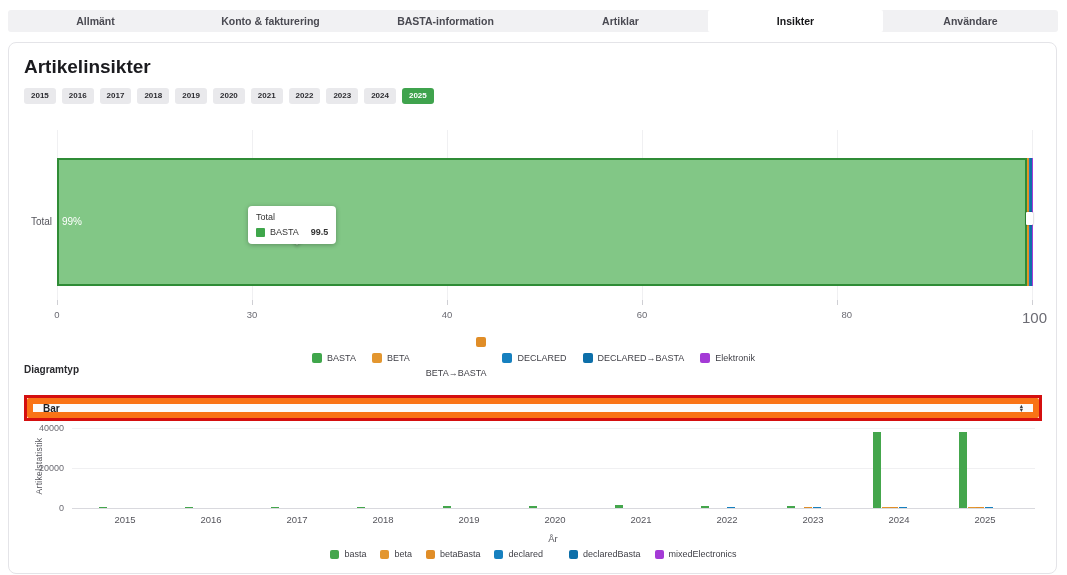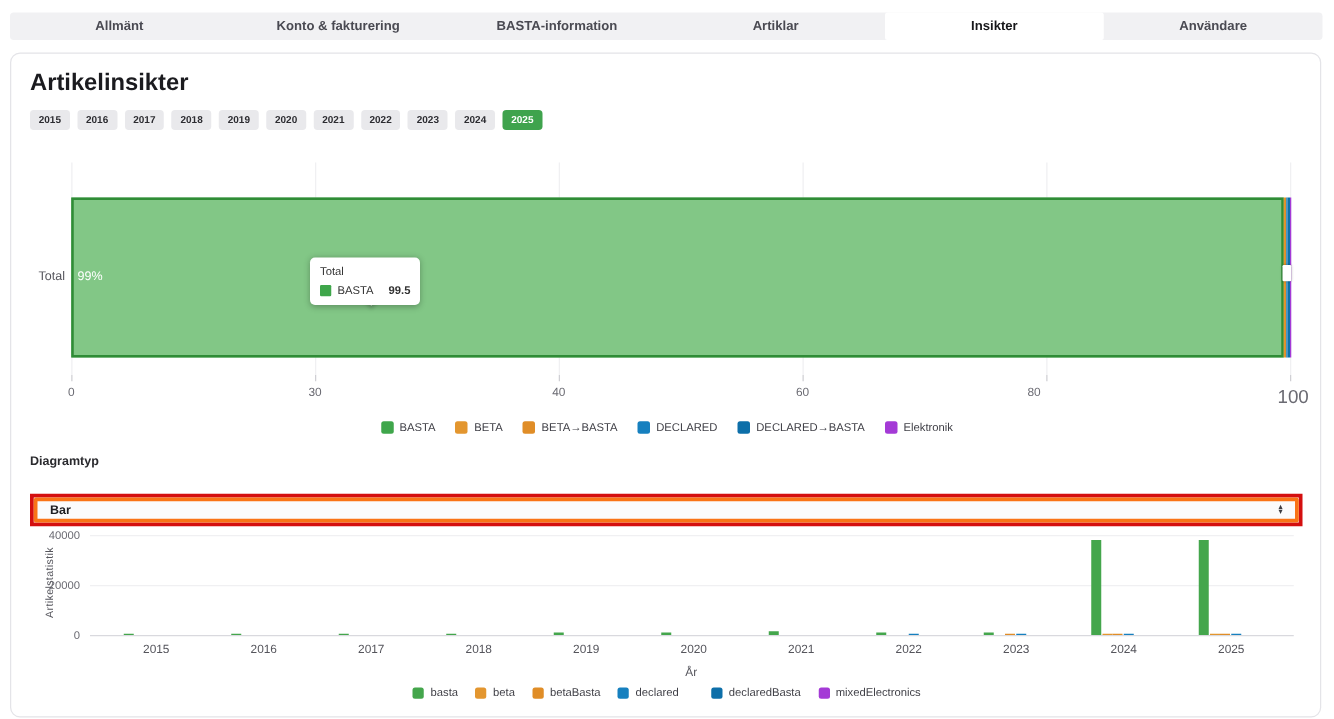--- a/index.html
+++ b/index.html
@@ -49,21 +49,21 @@
   #diagramtyp-label {
     position: absolute; left: 24px; top: 364px;
     font-size: 10px; font-weight: 700; color: #2a2a2e;
   }
   #red-box {
     position: absolute; left: 24px; top: 395px; width: 1018px; height: 26px;
     border: 3px solid #d40f0f; z-index: 4; background: transparent;
   }
   #diagram-select {
     width: 100%; height: 100%; background: #fbfbfc;
-    border: 3px solid #f97316; border-radius: 2px;
+    border: 6px solid #f97316; border-radius: 2px;
     display: flex; align-items: center; justify-content: space-between;
     padding: 0 10px; cursor: pointer;
   }
   #diagram-select .val { font-size: 10px; font-weight: 700; color: #202024; }
   .spinner { display: flex; flex-direction: column; align-items: center; }
   .spinner span { font-size: 6.5px; line-height: 4.5px; color: #3c3c42; }
 </style>
 </head>
 <body>
 
@@ -104,21 +104,21 @@
       <div style="position: absolute; left: 251.5px; top: 300px; width: 1px; height: 5px; background: rgb(207, 207, 212);"></div>
       <div style="position: absolute; left: 237px; top: 309px; width: 30px; text-align: center; font-size: 9.5px; color: rgb(107, 107, 115);">30</div>
       <div style="position: absolute; left: 446.5px; top: 130px; width: 1px; height: 170px; background: rgb(240, 240, 242);"></div>
       <div style="position: absolute; left: 446.5px; top: 300px; width: 1px; height: 5px; background: rgb(207, 207, 212);"></div>
       <div style="position: absolute; left: 432px; top: 309px; width: 30px; text-align: center; font-size: 9.5px; color: rgb(107, 107, 115);">40</div>
       <div style="position: absolute; left: 641.5px; top: 130px; width: 1px; height: 170px; background: rgb(240, 240, 242);"></div>
       <div style="position: absolute; left: 641.5px; top: 300px; width: 1px; height: 5px; background: rgb(207, 207, 212);"></div>
       <div style="position: absolute; left: 627px; top: 309px; width: 30px; text-align: center; font-size: 9.5px; color: rgb(107, 107, 115);">60</div>
       <div style="position: absolute; left: 836.5px; top: 130px; width: 1px; height: 170px; background: rgb(240, 240, 242);"></div>
       <div style="position: absolute; left: 836.5px; top: 300px; width: 1px; height: 5px; background: rgb(207, 207, 212);"></div>
-      <div style="position: absolute; left: 822px; top: 309px; width: 30px; text-align: left; font-size: 9.5px; color: rgb(107, 107, 115);">80</div>
+      <div style="position: absolute; left: 822px; top: 309px; width: 30px; text-align: right; font-size: 9.5px; color: rgb(107, 107, 115);">80</div>
       <div style="position: absolute; left: 1031.5px; top: 130px; width: 1px; height: 170px; background: rgb(240, 240, 242);"></div>
       <div style="position: absolute; left: 1031.5px; top: 300px; width: 1px; height: 5px; background: rgb(207, 207, 212);"></div>
       <div style="position: absolute; left: 1017px; top: 309px; width: 30px; text-align: right; font-size: 15px; color: rgb(107, 107, 115);">100</div>
       <div style="position: absolute; left: 0px; top: 216px; width: 52px; text-align: right; font-size: 10px; color: rgb(85, 85, 92);">Total</div>
       <div style="position: absolute; left: 57px; top: 158px; width: 970.125px; height: 128px; background: rgb(130, 199, 134); border: 2px solid rgb(47, 140, 54);"></div>
       <div style="position: absolute; left: 1027.12px; top: 158px; width: 0.4875px; height: 128px; background: rgb(227, 150, 47);"></div>
       <div style="position: absolute; left: 1027.61px; top: 158px; width: 0.975px; height: 128px; background: rgb(224, 141, 39);"></div>
       <div style="position: absolute; left: 1028.59px; top: 158px; width: 1.4625px; height: 128px; background: rgb(22, 128, 191);"></div>
       <div style="position: absolute; left: 1030.05px; top: 158px; width: 1.4625px; height: 128px; background: rgb(13, 111, 169);"></div>
       <div style="position: absolute; left: 1031.51px; top: 158px; width: 0.4875px; height: 128px; background: rgb(164, 58, 214);"></div>
@@ -126,21 +126,21 @@
       <div style="position: absolute; left: 1026px; top: 212px; width: 7px; height: 13px; background: rgb(255, 255, 255); border-radius: 1px; box-shadow: rgba(0, 0, 0, 0.4) 0px 0px 2px;"></div>
       <div style="position: absolute; left: 0px; top: 337px; width: 1067px; display: flex; justify-content: center; gap: 16px;">
         <div style="position: static; display: flex; align-items: center; gap: 5px;">
           <div style="position: static; width: 10px; height: 10px; background: rgb(63, 166, 75); border-radius: 2px;"></div>
           <div style="position: static; font-size: 9px; color: rgb(63, 63, 70);">BASTA</div>
         </div>
         <div style="position: static; display: flex; align-items: center; gap: 5px;">
           <div style="position: static; width: 10px; height: 10px; background: rgb(227, 150, 47); border-radius: 2px;"></div>
           <div style="position: static; font-size: 9px; color: rgb(63, 63, 70);">BETA</div>
         </div>
-        <div style="position: static; display: flex; align-items: flex-end; gap: 5px;">
+        <div style="position: static; display: flex; align-items: flex-end; gap: 21px; flex-direction: column;">
           <div style="position: static; width: 10px; height: 10px; background: rgb(224, 141, 39); border-radius: 2px;"></div>
           <div style="position: static; font-size: 9px; color: rgb(63, 63, 70);">BETA→BASTA</div>
         </div>
         <div style="position: static; display: flex; align-items: center; gap: 5px;">
           <div style="position: static; width: 10px; height: 10px; background: rgb(22, 128, 191); border-radius: 2px;"></div>
           <div style="position: static; font-size: 9px; color: rgb(63, 63, 70);">DECLARED</div>
         </div>
         <div style="position: static; display: flex; align-items: center; gap: 5px;">
           <div style="position: static; width: 10px; height: 10px; background: rgb(13, 111, 169); border-radius: 2px;"></div>
           <div style="position: static; font-size: 9px; color: rgb(63, 63, 70);">DECLARED→BASTA</div>

